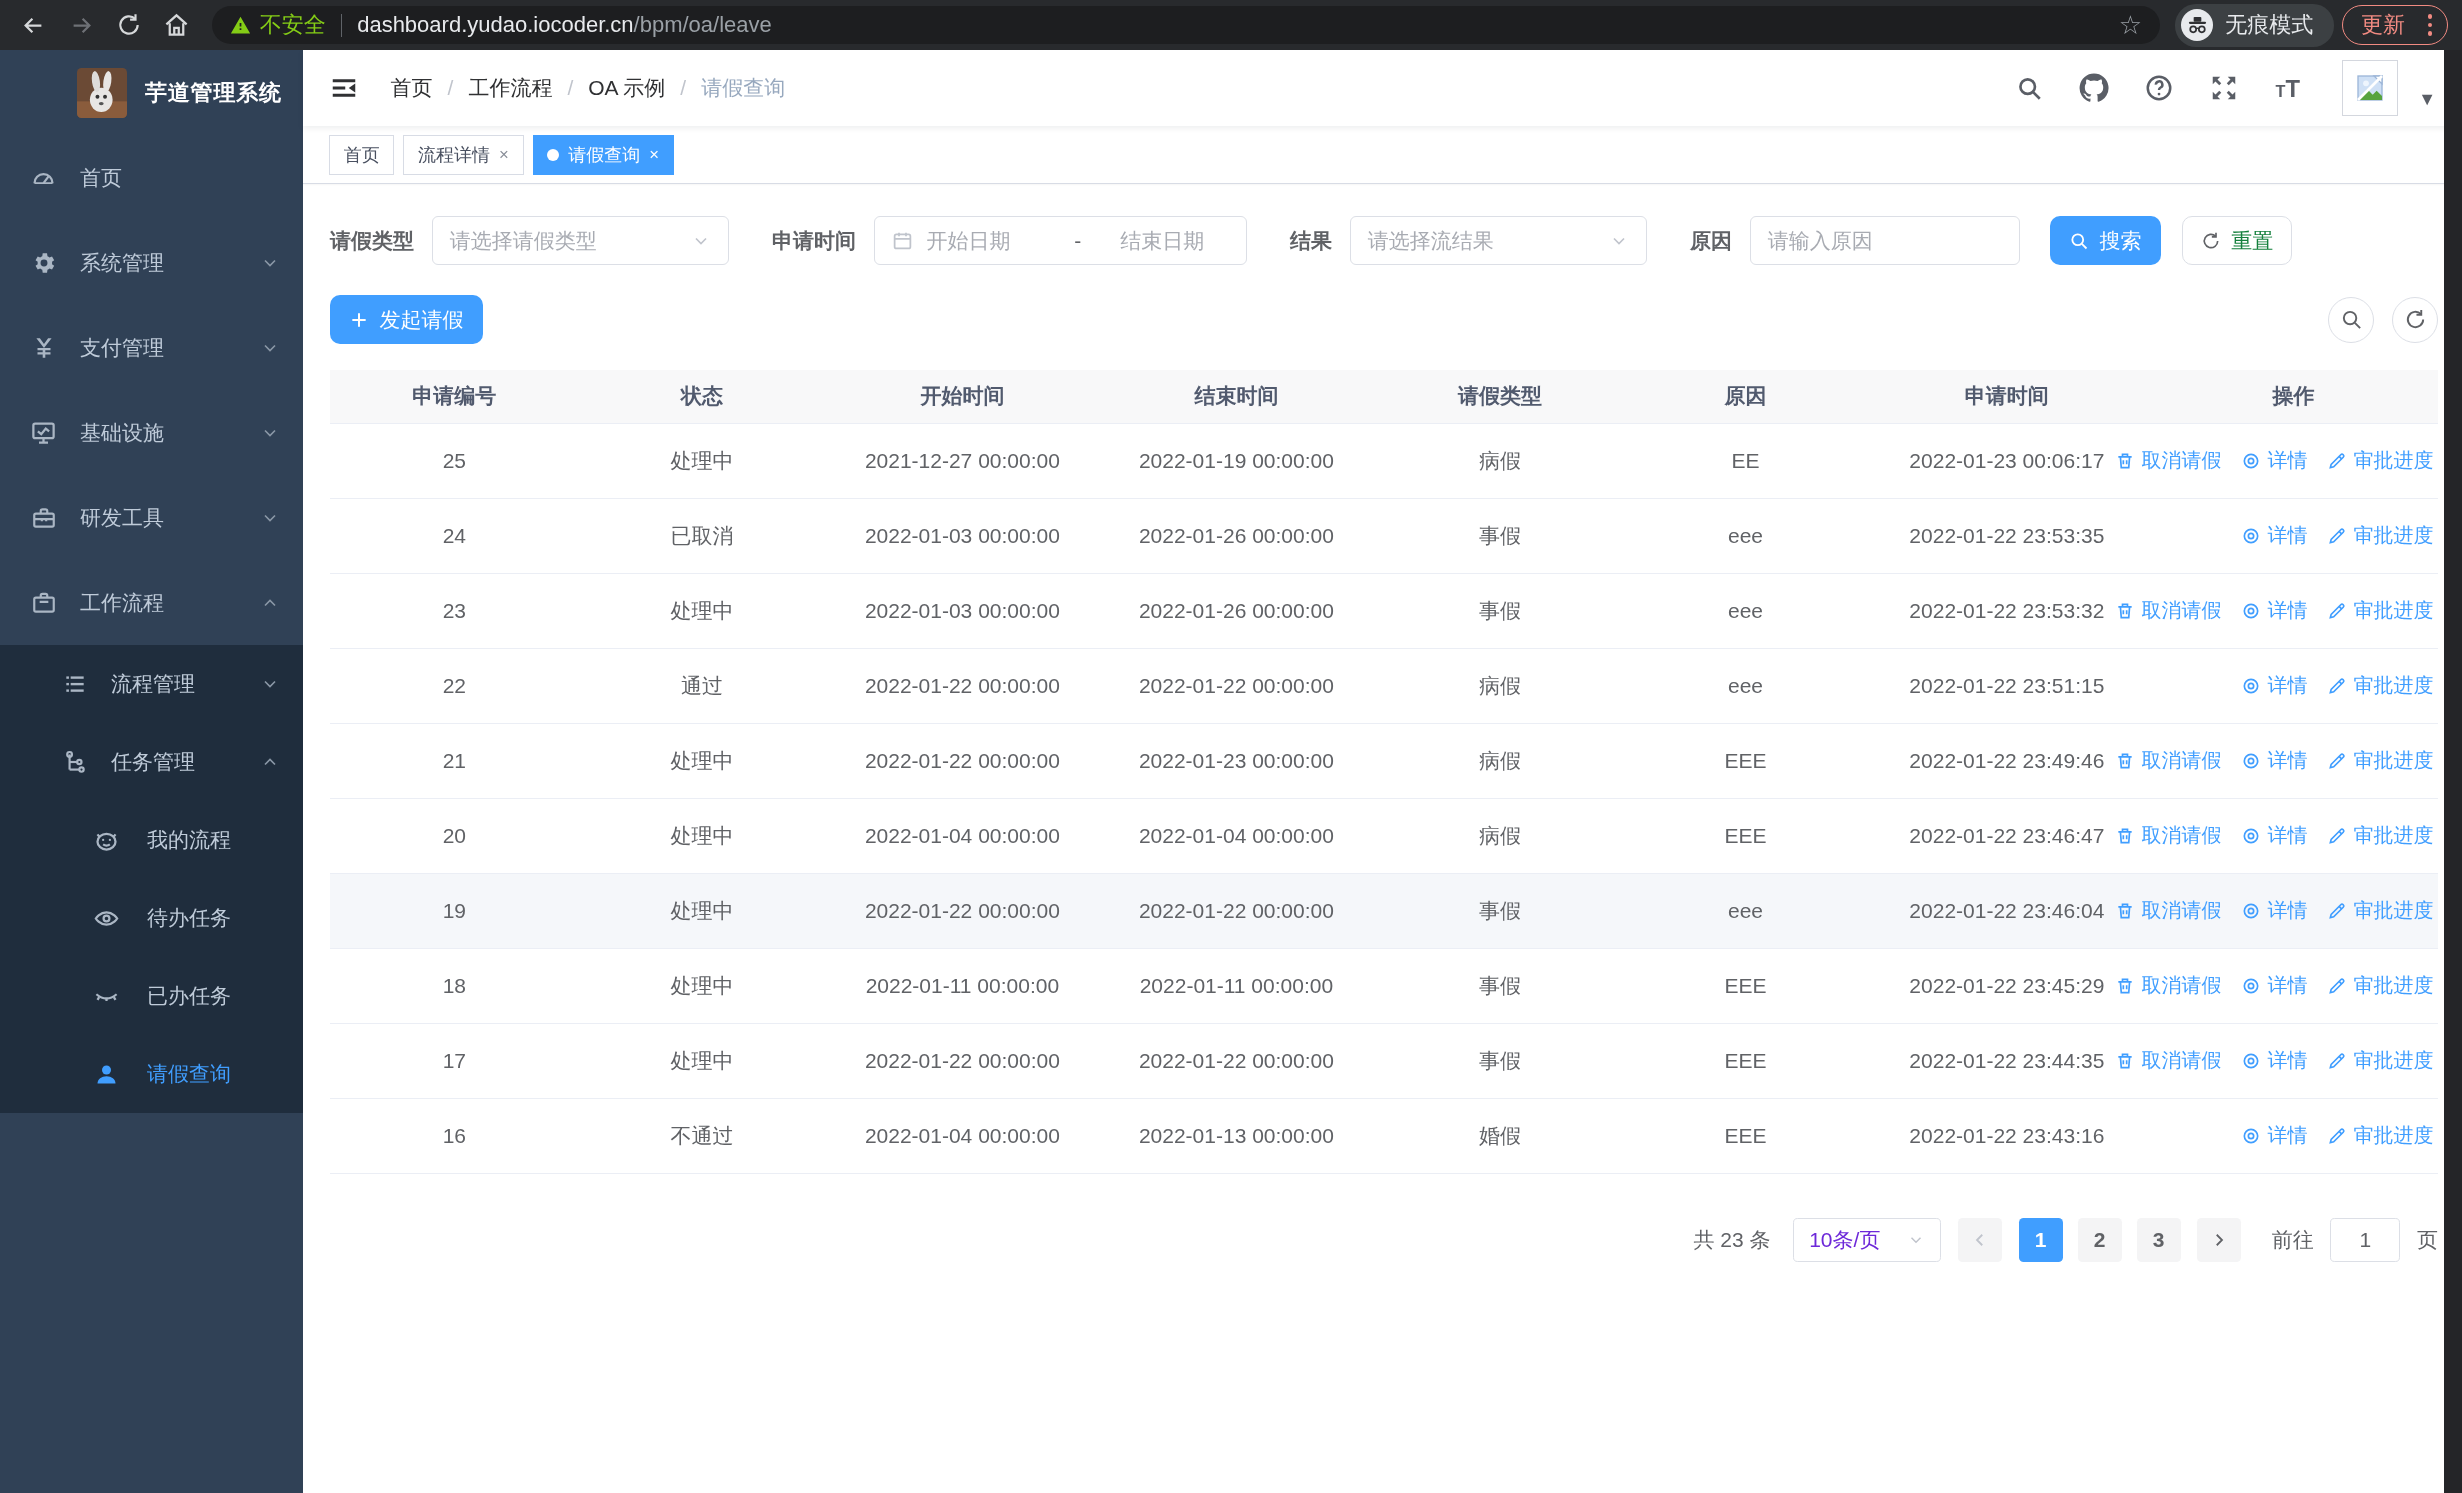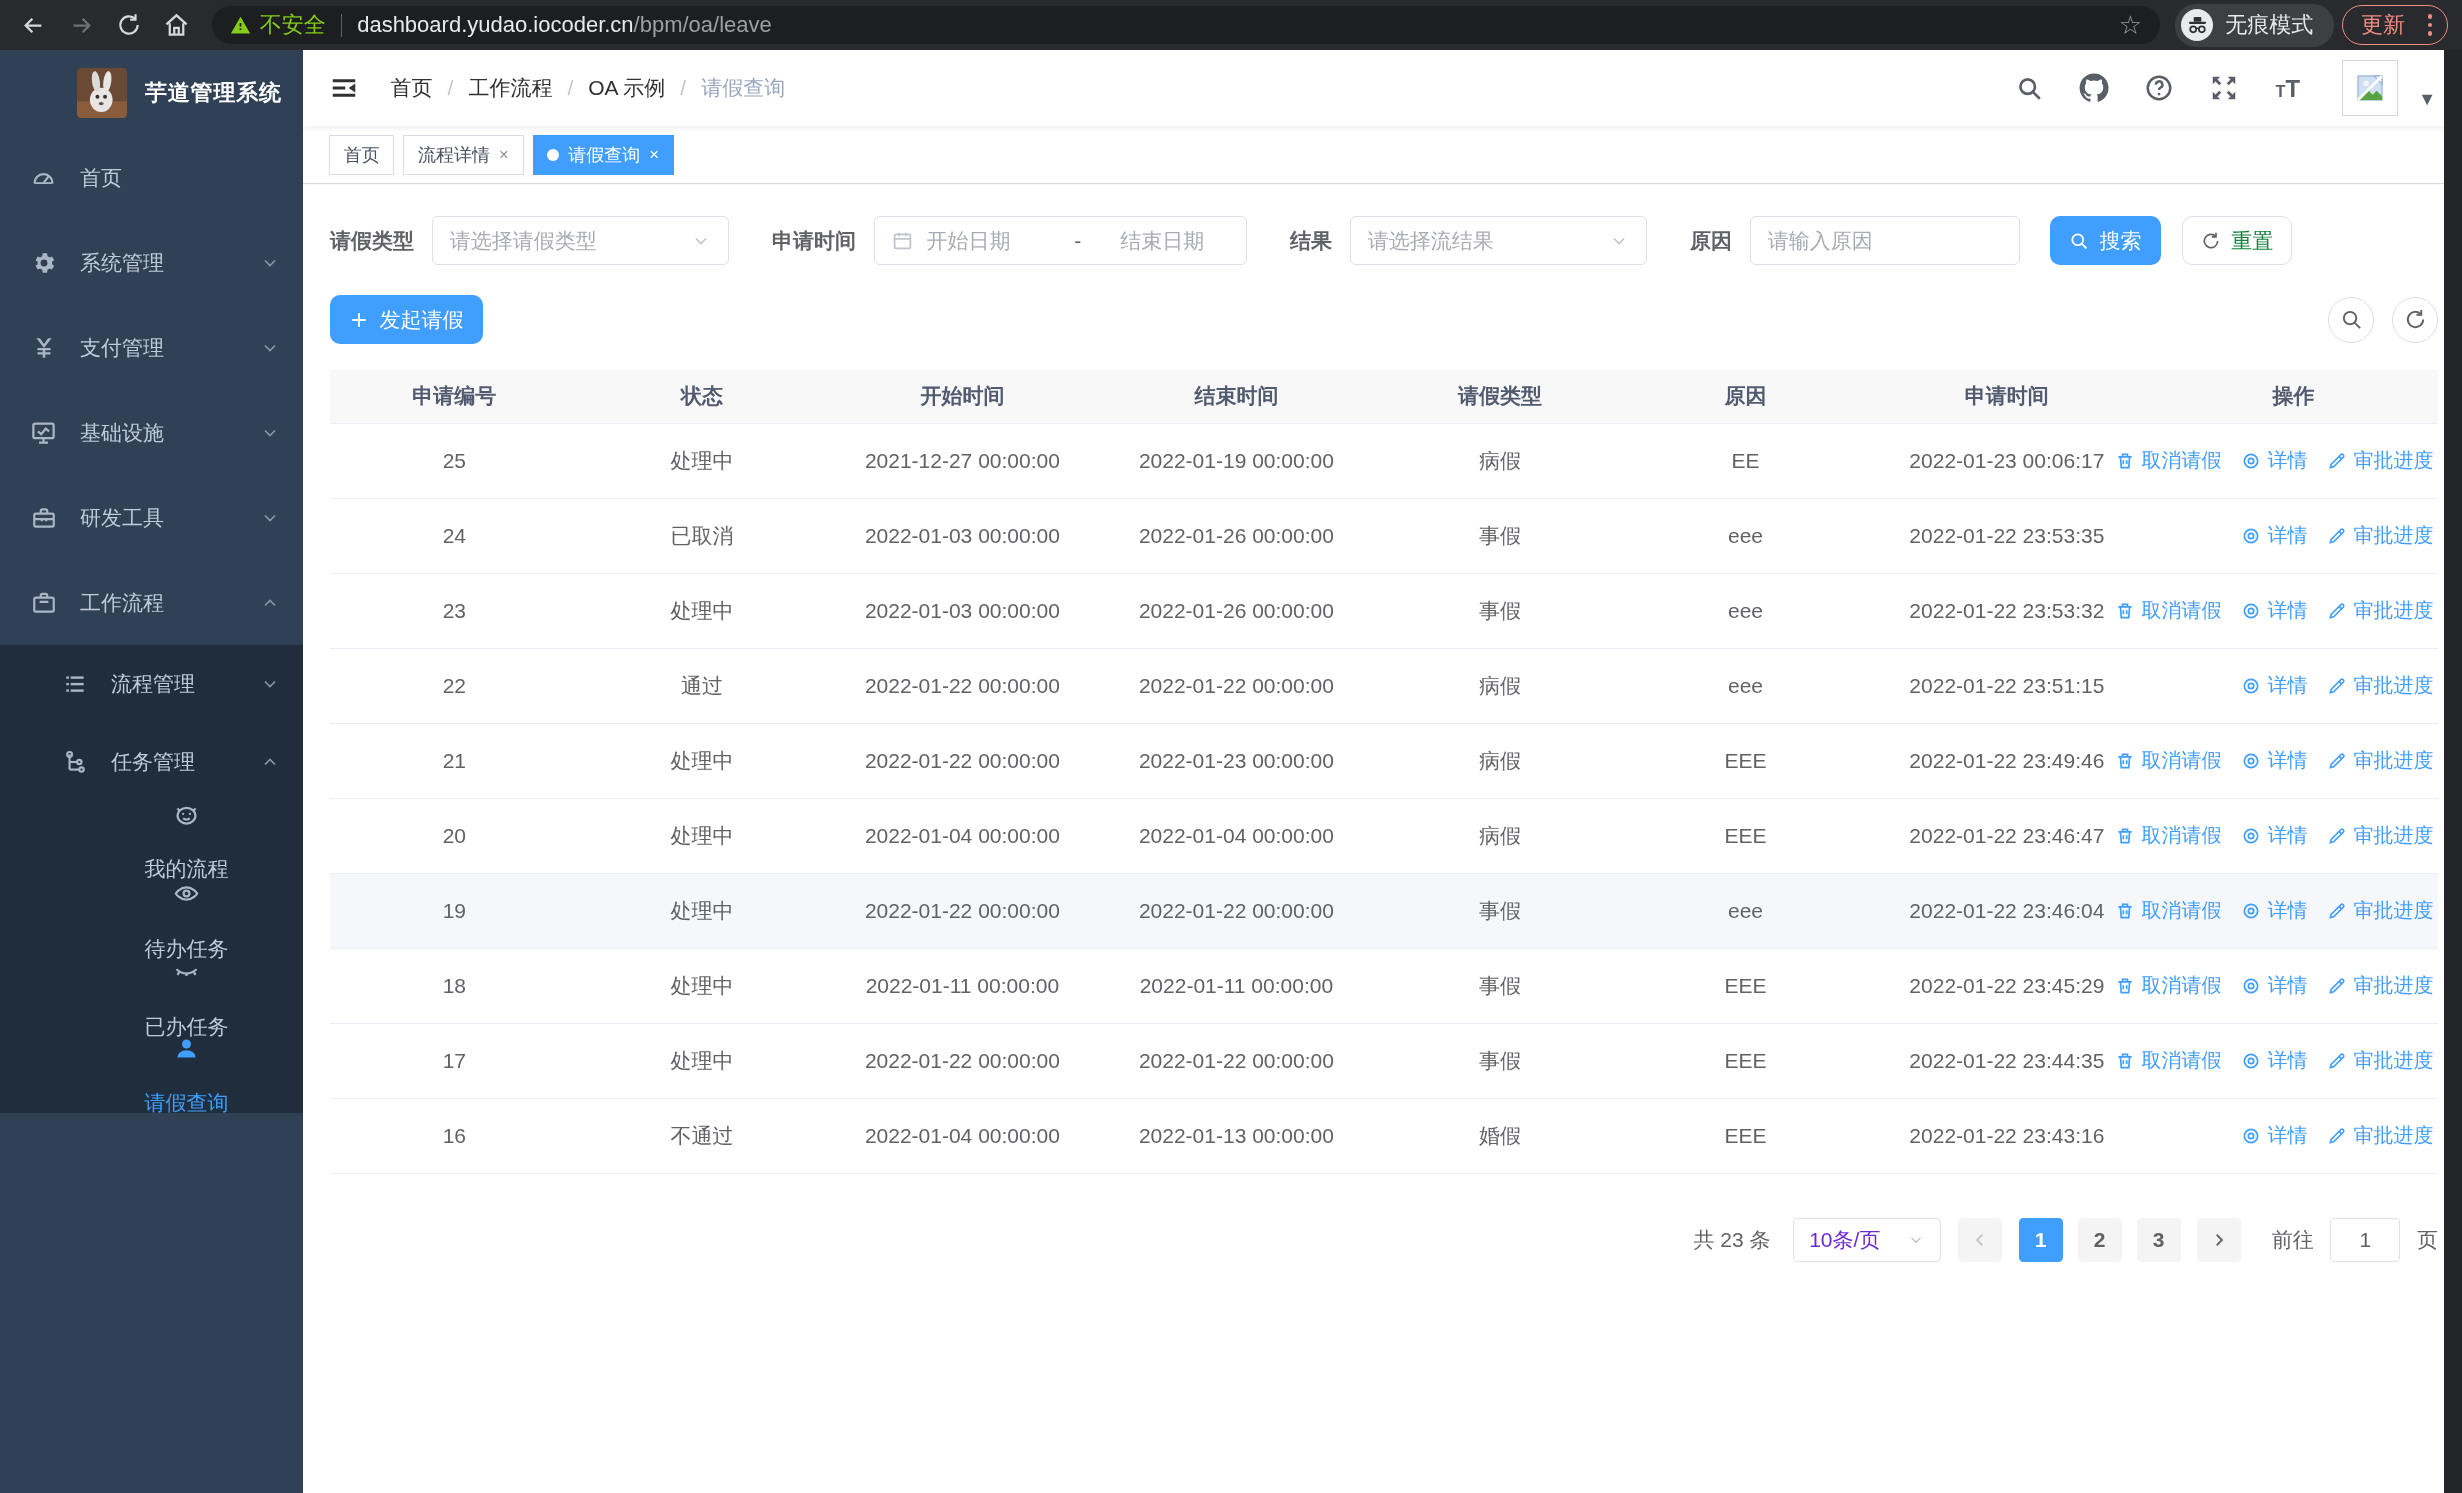--- a/index.html
+++ b/index.html
@@ -39,21 +39,21 @@
   .logo-row { height:85px; display:flex; align-items:center; padding-left:77px; gap:18px; }
   .logo-img { width:50px; height:50px; border-radius:4.6px; overflow:hidden; flex:none; }
   .logo-title { color:#fff; font-size:22px; font-weight:600; letter-spacing:0.8px; }
   .menu-item { height:85px; display:flex; align-items:center; padding:0 23px 0 30px;
     gap:23px; font-size:21px; cursor:pointer; }
   .menu-item .mi-icon { width:27px; display:flex; justify-content:center; color:#aab6c4; }
   .menu-item .mi-label { flex:1; }
   .menu-item .mi-arrow { color:#8a97a6; }
   .submenu { background:#1f2d3d; }
   .submenu .menu-item { height:78px; padding-left:61px; }
-  .submenu .menu-item.lvl3 { padding-left:93px; gap:27px;flex-direction:column; }
+  .submenu .menu-item.lvl3 { padding-left:93px; gap:27px; }
   .menu-item.active { color:#409eff; }
   .menu-item.active .mi-icon { color:#409eff; }
 
   
   .main { flex:1; display:flex; flex-direction:column; background:#fff; min-width:0; }
   .navbar { height:76px; display:flex; align-items:center; padding:0 26px;
     box-shadow:0 1.5px 6px rgba(0,21,41,.08); position:relative; z-index:5; }
   .hamburger { color:#303133; margin-right:7.6px; }
   .breadcrumb { display:flex; align-items:center; font-size:21px; margin-left:24px; }
   .bc-item { color:#303133; }

